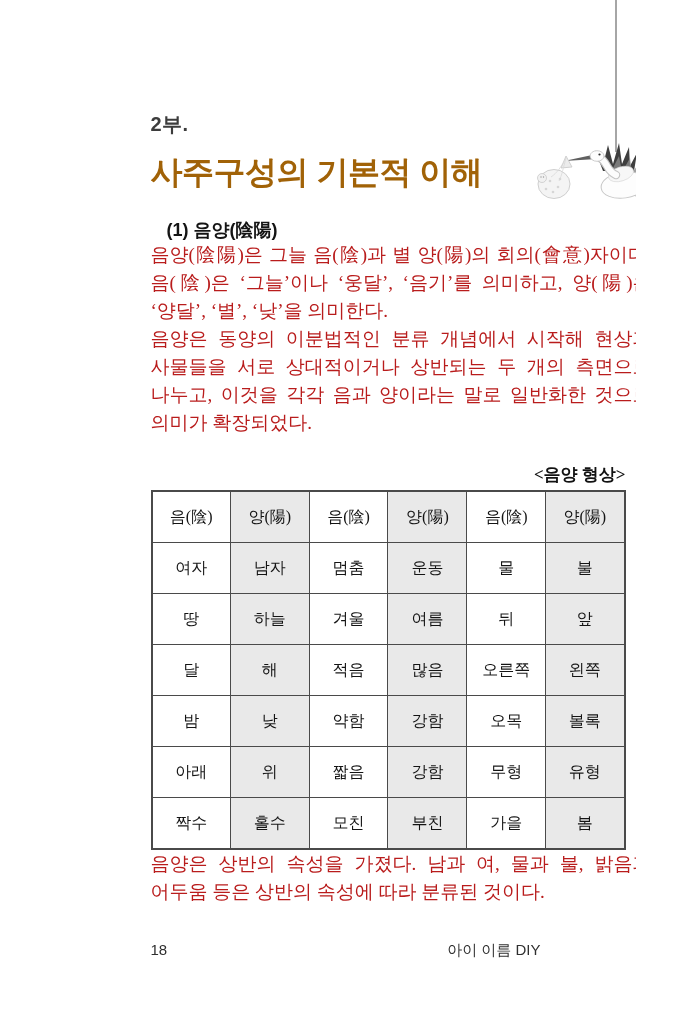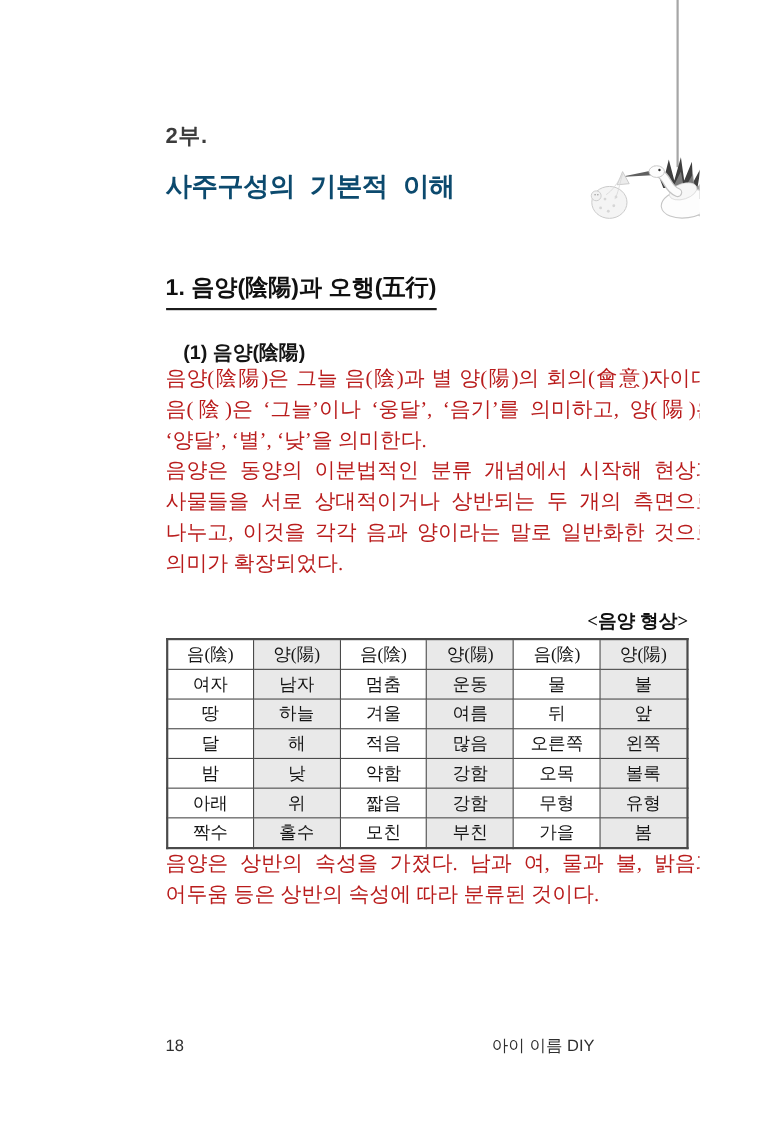--- a/index.html
+++ b/index.html
@@ -11,22 +11,22 @@
   .hang-line { position:absolute; left:559px; top:0; width:2px; height:152px; background:#a6a6a6; }
   .stork-svg { position:absolute; left:477px; top:141px; }
 
   .content { position:absolute; left:95px; top:0; width:501px; }
 
   .part-label {
     margin-top:112px; font-family:"Liberation Sans","DejaVu Sans",sans-serif;
     font-size:20px; line-height:24px; font-weight:700; color:#3c3c3c; letter-spacing:.5px;
   }
   .page-title {
-    margin:16px 0 0; font-family:Liberation Mono, monospace;
-    font-size:24px; line-height:40px; font-weight:800; color:#0c4a6e; letter-spacing:-.5px;
+    margin:16px 0 0; font-family:Liberation Sans, sans-serif;
+    font-size:32px; line-height:40px; font-weight:800; color:#a16207; letter-spacing:-.5px;
   }
   .section-heading {
     display:inline-block; margin:57px 0 0; padding-bottom:5px;
     border-bottom:2px solid #1b1b1b;
     font-family:"Liberation Sans","DejaVu Sans",sans-serif;
     font-size:21px; line-height:26px; font-weight:800; color:#101010;
   }
   .subsection-heading {
     margin:27px 16px 0; font-family:"Liberation Sans","DejaVu Sans",sans-serif;
     font-size:18px; line-height:22px; font-weight:700; color:#141414;
@@ -41,21 +41,21 @@
 
   .table-title {
     margin-top:27px; width:475px; text-align:right;
     font-size:17px; line-height:22px; font-weight:700; color:#111;
   }
   table.yy-table {
     margin-top:4px; width:475px; table-layout:fixed;
     border-collapse:collapse; border:2px solid #4a4a4a;
   }
   .yy-table th, .yy-table td {
-    border:1px solid #4a4a4a; height:26px; padding:0;
+    border:1px solid #4a4a4a; height:26px; padding:12px;
     text-align:center; vertical-align:middle;
     font-size:16px; font-weight:400; color:#141414; background:#ffffff;
   }
   .yy-table th:nth-child(even), .yy-table td:nth-child(even) { background:var(--shade,#e9e9e9); }
 
   .footer {
     position:absolute; left:95px; right:95px; top:941px;
     display:flex; justify-content:space-between; align-items:baseline;
     font-family:"Liberation Sans","DejaVu Sans",sans-serif;
     font-size:15px; color:#2f2f2f;gap:29px;
@@ -90,23 +90,20 @@
     <circle cx="20" cy="51" r="1.3" fill="#d6d6d6"></circle>
       <circle cx="27" cy="38" r="1.3" fill="#d6d6d6"></circle>
     <circle cx="13" cy="48" r="1.3" fill="#d6d6d6"></circle>
     <path stroke="#d9d9d9" stroke-width="0.8" fill="none" d="M33,17 C28,26 24,32 18,36 M33,17 C30,28 29,34 26,40"></path>
   </svg>
 
   <div class="content">
     <div class="part-label">2부.</div>
     <h1 class="page-title">사주구성의 기본적 이해</h1>
 
-    <div>
-      <h2 class="section-heading">1. 음양(陰陽)과 오행(五行)</h2>
-    </div>
 
     <h3 class="subsection-heading">(1) 음양(陰陽)</h3>
 
     <p class="body-para para-1">음양(陰陽)은 그늘 음(陰)과 별 양(陽)의 회의(會意)자이다. 음(陰)은 ‘그늘’이나 ‘웅달’, ‘음기’를 의미하고, 양(陽)은 ‘양달’, ‘별’, ‘낮’을 의미한다.</p>
     <p class="body-para para-2">음양은 동양의 이분법적인 분류 개념에서 시작해 현상과 사물들을 서로 상대적이거나 상반되는 두 개의 측면으로 나누고, 이것을 각각 음과 양이라는 말로 일반화한 것으로 의미가 확장되었다.</p>
 
     <div class="table-title">&lt;음양 형상&gt;</div>
 
     <table class="yy-table">
       <thead>

